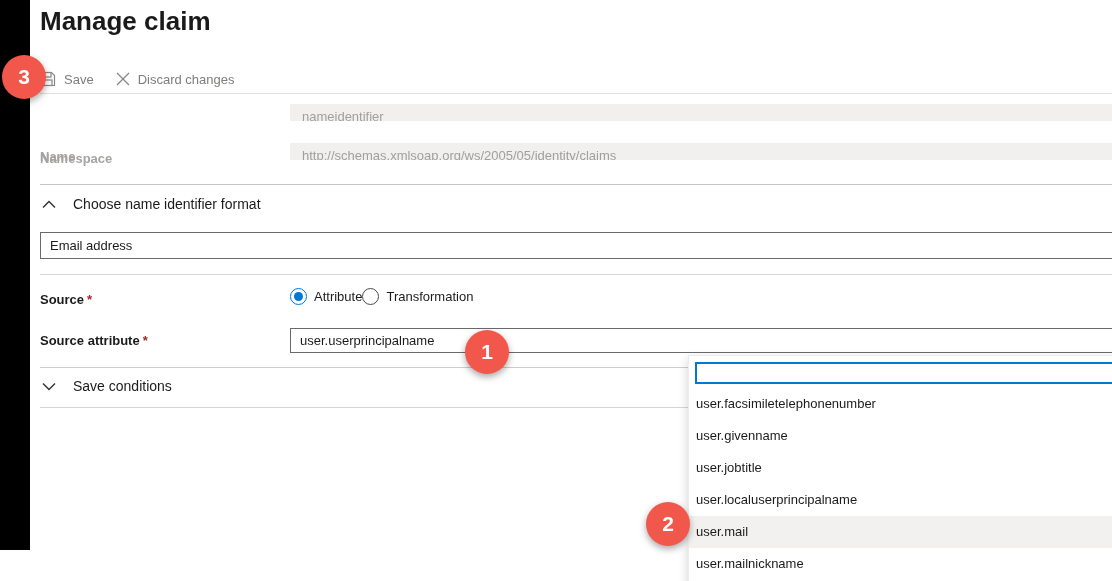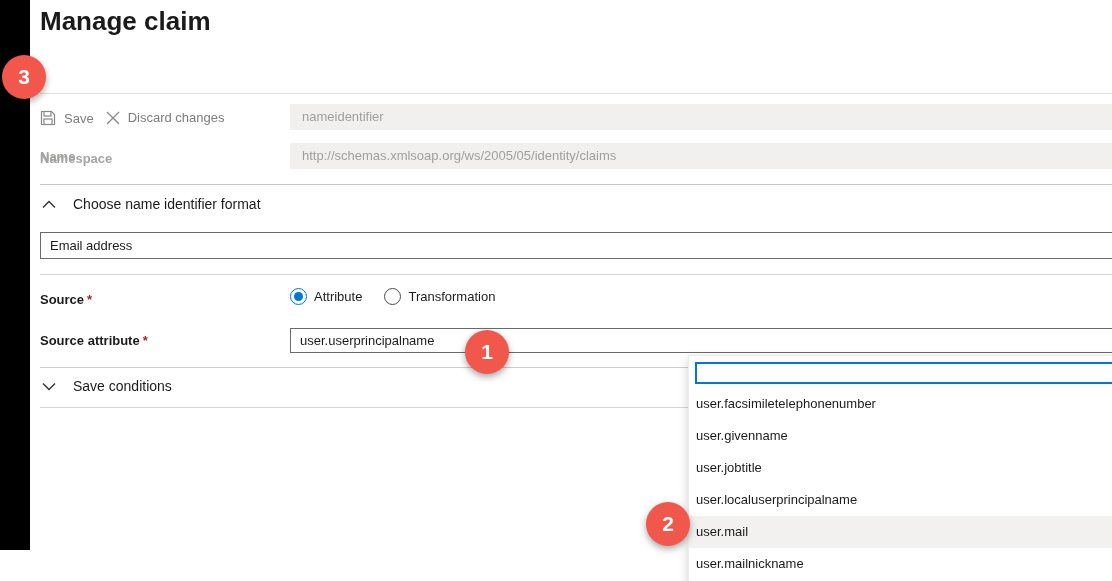--- a/index.html
+++ b/index.html
@@ -19,21 +19,21 @@
   .content { position: absolute; left: 30px; top: 0; right: 0; bottom: 0; }
 
   .page-title {
     position: absolute; left: 10px; top: 6px;
     font-size: 26px; font-weight: 700; color: #1a1a1a;
   }
 
   
   .toolbar {
     position: absolute; left: 10px; top: 66px; height: 26px;
-    display: flex; align-items: flex-start; gap: 12px; margin-top: 44px;
+    display: flex; align-items: center; gap: 22px;
   }
   .toolbar-btn {
     display: flex; align-items: center; gap: 8px;
     color: #7e7d7b; font-size: 13px; cursor: pointer;
     background: none; border: none; font-family: inherit;
   }
   .toolbar-divider {
     position: absolute; left: 10px; right: 0; top: 93px;
     height: 1px; background: #e1dfdd;
   }
@@ -42,21 +42,21 @@
   .field-label {
     position: absolute; left: 10px;
     font-size: 13px; font-weight: 600;
   }
   .label-disabled { color: #a5a4a2; }
   .label-active { color: #1b1b1b; }
   .req { color: #a4262c; margin-left: 3px; }
 
   .field-disabled {
     position: absolute; left: 260px; right: 0;
-    height: 26px; background: #f1f0ee;
+    height: 17px; background: #f1f0ee;
     font-size: 13px; color: #a19f9d;
     line-height: 26px; padding-left: 12px;
     white-space: nowrap; overflow: hidden;
   }
 
   .section-divider {
     position: absolute; left: 10px; right: 0; height: 1px; background: #c8c6c4;
   }
   .light-divider {
     position: absolute; left: 10px; right: 0; height: 1px; background: #d8d6d4;
@@ -70,21 +70,21 @@
 
   .select-box {
     position: absolute; left: 10px; right: -2px; top: 232px; height: 27px;
     border: 1px solid #6b6a68; background: #fff;
     font-size: 13px; color: #1b1b1b; line-height: 25px; padding-left: 9px;
   }
 
   
   .radio-group {
     position: absolute; left: 260px; top: 288px;
-    display: flex; align-items: flex-end; gap: 22px;
+    display: flex; align-items: flex-end; 
   }
   .radio-option { display: flex; align-items: center; gap: 7px; cursor: pointer; font-size: 13px; }
   .radio-circle {
     width: 17px; height: 17px; border-radius: 50%;
     border: 1px solid #4d4b49; background: #fff;
     display: flex; align-items: center; justify-content: center;
   }
   .radio-circle.selected { border: 1px solid #0078d4; }
   .radio-circle.selected::after {
     content: ""; width: 9px; height: 9px; border-radius: 50%; background: #0078d4;

